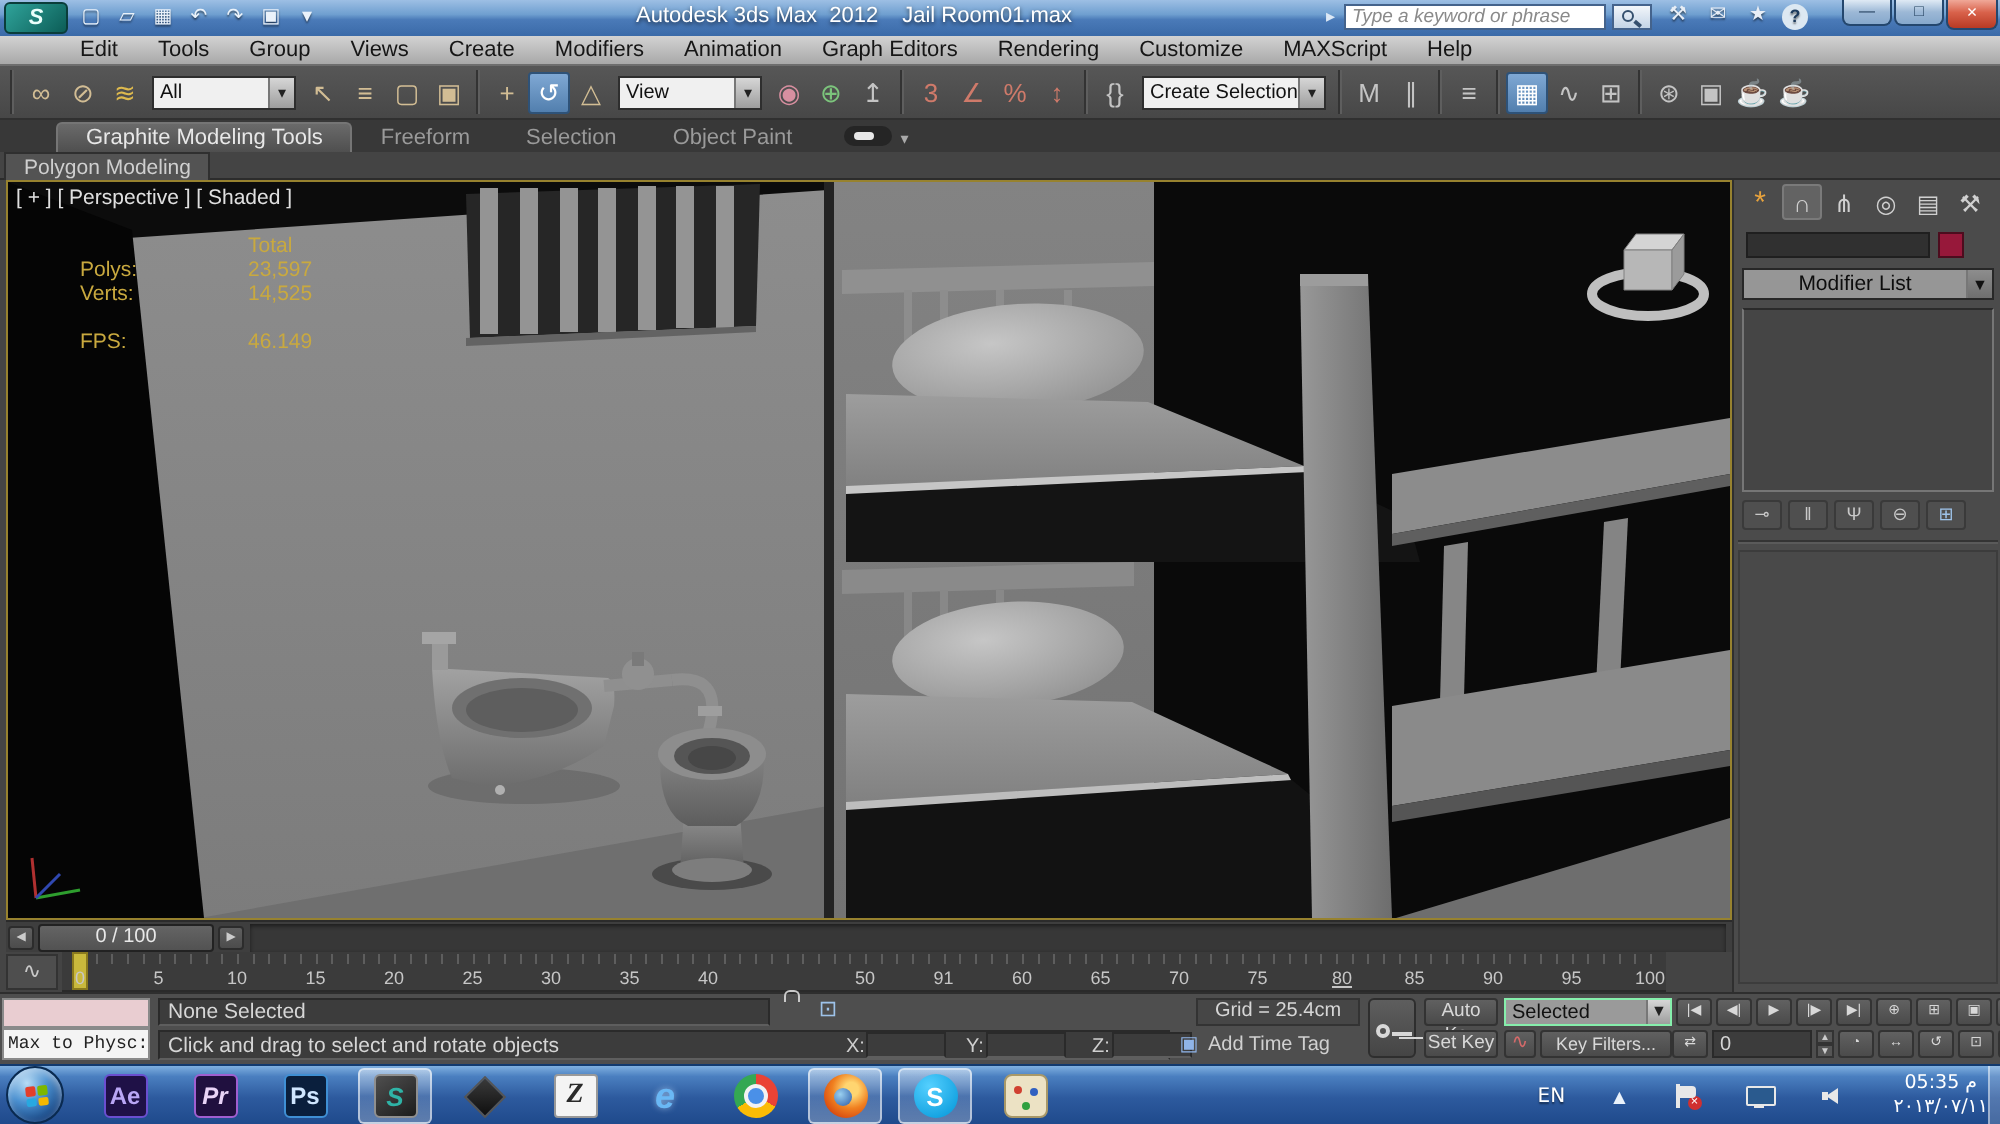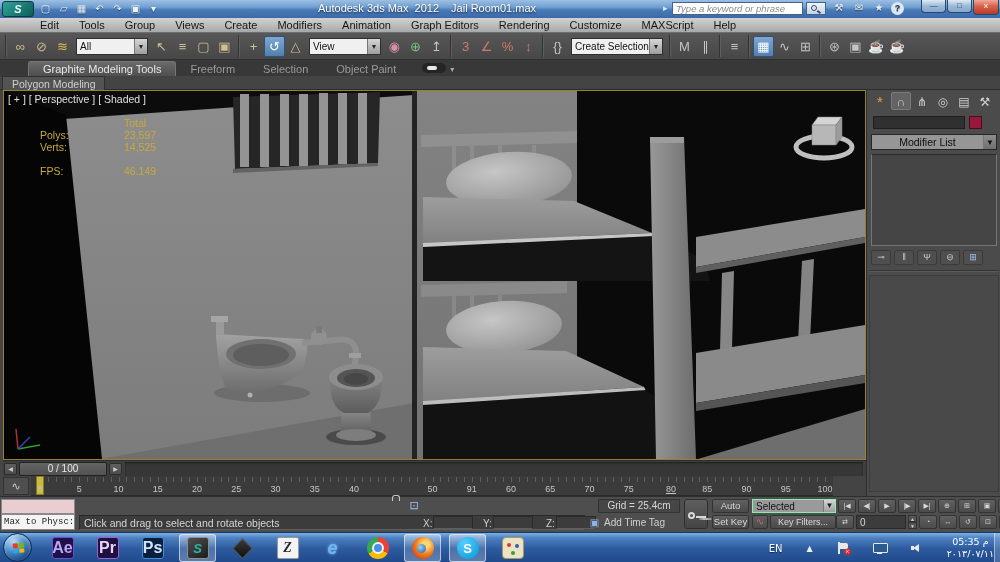--- a/index.html
+++ b/index.html
@@ -135,23 +135,23 @@
   #taskbar { position:absolute; left:0; top:532px; width:1000px; height:30px;
     background:linear-gradient(#7fb0e0 0%, #4a7fc0 18%, #2d5a9e 55%, #1f4a8c 100%); border-top:1px solid #123a6e; }
   #orb { position:absolute; left:3px; top:0px; width:29px; height:29px; border-radius:50%;
     background:radial-gradient(circle at 35% 28%, #b8dcf5 0%, #4a90d0 38%, #15417e 78%, #0a2a5a 100%);
     border:1px solid #0a2a50; box-shadow:inset 0 2px 4px rgba(255,255,255,.55); }
   #orb-flag { position:absolute; left:9px; top:9px; width:11px; height:10px; transform:rotate(-6deg); display:grid; grid-template-columns:5px 5px; grid-gap:1px; }
   #orb-flag span { width:5px; height:4.5px; border-radius:1px; }
   #tb-apps { position:absolute; left:44px; top:1px; display:flex; gap:8px; }
   .tb-app { width:37px; height:28px; display:flex; align-items:center; justify-content:center; border-radius:3px; border:1px solid transparent; }
   .tb-app.open { background:linear-gradient(rgba(255,255,255,.45),rgba(255,255,255,.15) 50%,rgba(255,255,255,.28)); border:1px solid rgba(255,255,255,.55); }
-  .app-ic { width:22px; height:22px; display:flex; align-items:center; justify-content:center; font-weight:bold; font-size:16px; position:relative; }
+  .app-ic { width:22px; height:22px; display:flex; align-items:center; justify-content:center; font-weight:bold; font-size:12px; position:relative; }
   .app-ic.ae { background:#1f1147; border:1px solid #6a4fd0; border-radius:3px; color:#b9a6f5; }
-  .app-ic.pr { background:#20103f; border:1px solid #a05fd0; border-radius:3px; color:#e9d4f7; }
+  .app-ic.pr { background:#20103f; border:1px solid #a05fd0; border-radius:3px; color:#e9d4f7;font-style:italic; }
   .app-ic.ps { background:#0a1f3d; border:1px solid #3f8fd4; border-radius:3px; color:#cfe6ff; }
   .app-ic.max { background:linear-gradient(145deg,#4f4f4f,#1c1c1c); border:1px solid #8f8f8f; border-radius:3px; color:#2fb3a6; font-style:italic; font-size:13px; }
   .app-ic.unity::before { content:''; width:13px; height:13px; background:linear-gradient(135deg,#3a3a3a,#0f0f0f); transform:rotate(45deg); border:1px solid #555; }
   .app-ic.zbrush { background:#f4f4f4; border:1px solid #999; border-radius:2px; color:#2a2a2a; font-family:"Liberation Serif", serif; font-style:italic; font-size:14px; }
   .app-ic.ie { color:#6ab8f5; font-size:18px; font-style:italic; text-shadow:0 0 3px rgba(200,230,255,.6); }
   .app-ic.chrome { border-radius:50%; background:conic-gradient(#ea4335 0 33%, #fbbc05 0 66%, #34a853 0 100%); }
   .app-ic.chrome::after { content:''; width:8px; height:8px; border-radius:50%; background:#4a90e8; border:2.5px solid #f2f2f2; }
   .app-ic.firefox { border-radius:50%; background:radial-gradient(circle at 62% 35%, #ffd570 0 18%, #f08020 48%, #d84a10 78%, #a02c00 100%); }
   .app-ic.firefox::after { content:''; position:absolute; left:5px; top:7px; width:9px; height:9px; border-radius:50%; background:radial-gradient(circle at 35% 35%, #9ad0f0, #2a5aa8); }
   .app-ic.skype { border-radius:50%; background:radial-gradient(circle at 35% 28%, #55d0ff, #0095d8); color:#fff; font-size:13px; }
@@ -477,20 +477,21 @@
         <span class="tick-label" data-name="tick-85" style="left: 676.25px;">85</span>
         <span class="tick-label" data-name="tick-90" style="left: 715.5px;">90</span>
         <span class="tick-label" data-name="tick-95" style="left: 754.75px;">95</span>
         <span class="tick-label" data-name="tick-100" style="left: 794px;">100</span>
       </div>
   </div>
 
   <div id="statusbar" data-name="status-bar">
     <div id="lst-pink" data-name="macro-recorder-field"></div>
     <div id="lst-white" data-name="maxscript-listener-field">Max to Physc:</div>
+    <div id="sb-status" class="sunken" data-name="status-line">None Selected</div>
     <div id="sb-prompt" class="sunken" data-name="prompt-line">Click and drag to select and rotate objects</div>
     <div id="sb-lock" data-name="selection-lock-toggle"><span class="i-lock" data-name="lock-icon"></span></div>
     <div id="sb-absoff" data-name="absolute-offset-toggle-icon">⊡</div>
     <span class="sb-label" style="left:423px;top:21px" data-name="x-label">X:</span>
     <div class="sunken xyz-field" style="left:433px;width:40px;top:19px" data-name="x-coordinate-field"></div>
     <span class="sb-label" style="left:483px;top:21px" data-name="y-label">Y:</span>
     <div class="sunken xyz-field" style="left:493px;width:40px;top:19px" data-name="y-coordinate-field"></div>
     <span class="sb-label" style="left:546px;top:21px" data-name="z-label">Z:</span>
     <div class="sunken xyz-field" style="left:556px;width:40px;top:19px" data-name="z-coordinate-field"></div>
     <div id="grid-box" data-name="grid-setting-display">Grid = 25.4cm</div>

